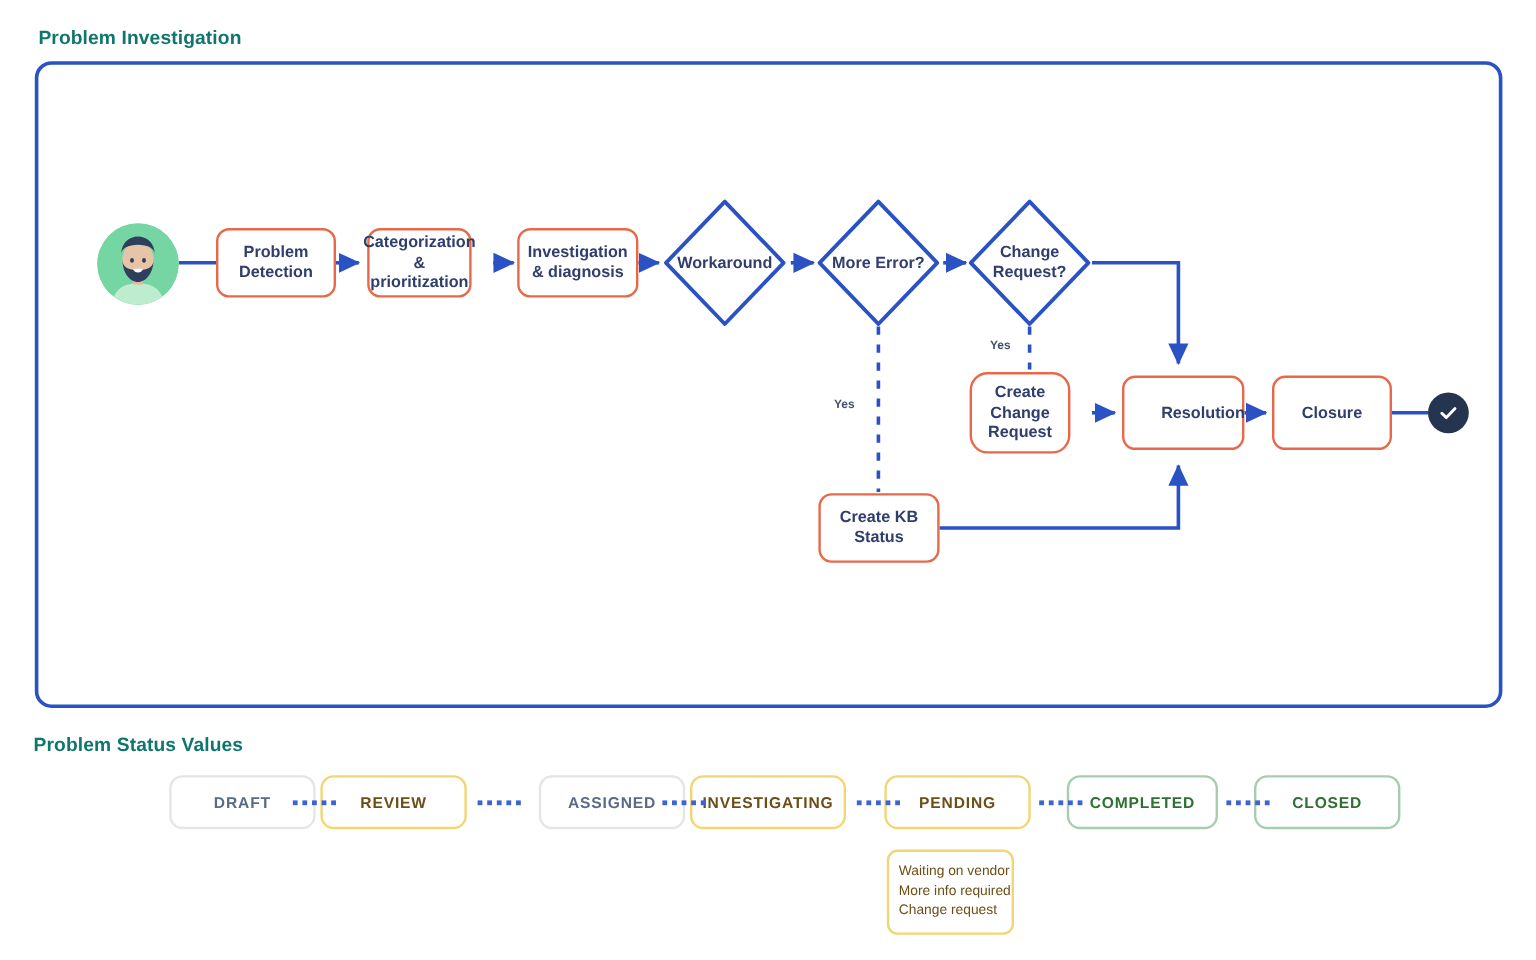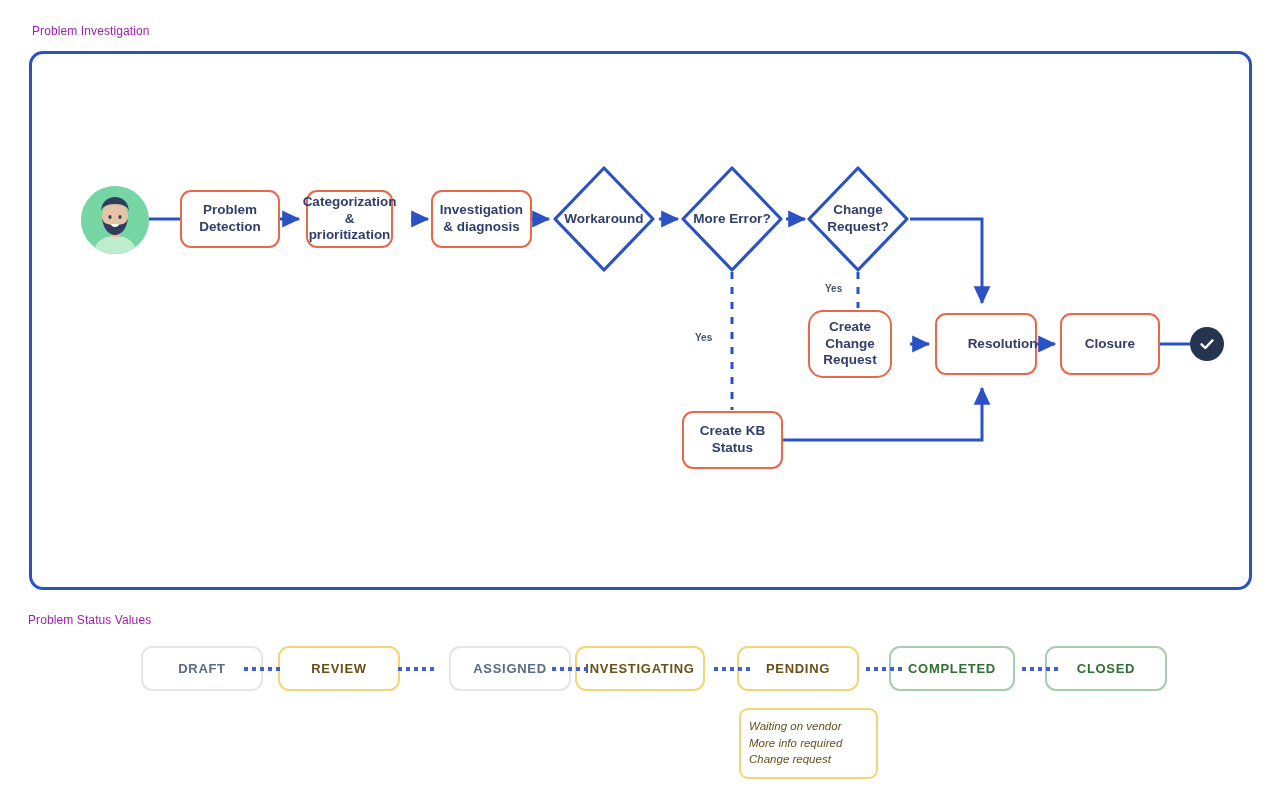--- a/index.html
+++ b/index.html
@@ -7,23 +7,23 @@
     margin: 0; padding: 0;
     width: 1280px; height: 800px;
     background: #ffffff;
     font-family: "Liberation Sans", sans-serif;
     overflow: hidden;
   }
   .page { position: relative; width: 1280px; height: 800px; }
 
   .section-title {
     position: absolute;
-    font-size: 12px;
-    font-weight: normal;
-    color: #a21caf;
+    font-size: 16px;
+    font-weight: bold;
+    color: #0f766e;
     letter-spacing: .1px;
     white-space: nowrap;
   }
   #title-investigation { left: 32px; top: 24px; }
   #title-status { left: 28px; top: 613px; }
 
   .flow-panel {
     position: absolute;
     left: 29px; top: 51px;
     width: 1223px; height: 539px;
@@ -108,29 +108,28 @@
   .pill.gray   { border-color: #e3e5e8; color: #5a6a8a; margin-left: 28px; }
   .pill.yellow { border-color: #f2d675; color: #6b4f16; }
   .pill.green  { border-color: #a8cdae; color: #2e7031; }
 
   .dots { position: absolute; display: flex; gap: 4px; align-items: center; }
   .dots i { display: block; width: 4px; height: 4px; background: #3d62d6; }
 
   .tooltip {
     position: absolute;
     left: 739px; top: 708px;
-    width: 139px;
+    width: 106px;
     border: 2px solid #f2d675;
     border-radius: 9px;
     background: #fff;
     color: #6b4f16;
     font-size: 11.5px;
     line-height: 1.45;
     padding: 8px 24px 9px 8px;
-    font-style: italic;
   }
   .tooltip div { white-space: nowrap; }
 </style>
 </head>
 <body>
 
 <div class="page">
 
   <div class="section-title" id="title-investigation">Problem Investigation</div>
 
@@ -269,21 +268,21 @@
   <div class="end-dot" style="left:1190px; top:327px;">
     <svg width="20" height="20" viewBox="0 0 20 20">
       <path d="M4.5 10.3 L8.3 14 L15.5 6.4" fill="none" stroke="#fff" stroke-width="2.4" stroke-linecap="round" stroke-linejoin="round"></path>
     </svg>
   </div>
 
   <div class="section-title" id="title-status">Problem Status Values</div>
 
   <div class="status-row">
     <div class="pill gray" style="left:113px;  width:122px;">DRAFT</div>
-    <div class="pill yellow" style="left:278px;  width:122px;">REVIEW</div>
+    <div class="pill yellow" style="left:267px;  width:122px;">REVIEW</div>
     <div class="pill gray" style="left:421px;  width:122px;">ASSIGNED</div>
     <div class="pill yellow" style="left:575px;  width:130px;">INVESTIGATING</div>
     <div class="pill yellow" style="left:737px;  width:122px;">PENDING</div>
     <div class="pill green" style="left:889px;  width:126px;">COMPLETED</div>
     <div class="pill green" style="left:1045px; width:122px;">CLOSED</div>
 
     <div class="dots" style="left:244px; top:21px;">
         <i></i>
         <i></i>
         <i></i>

